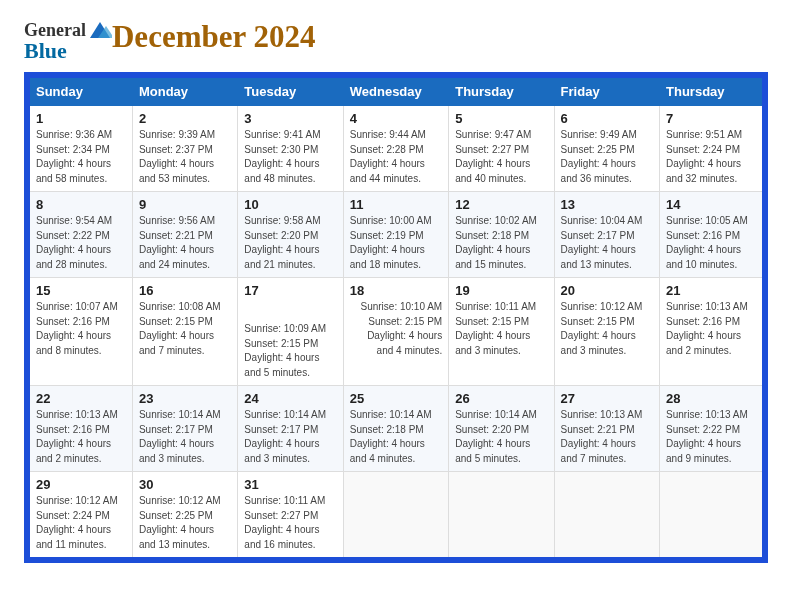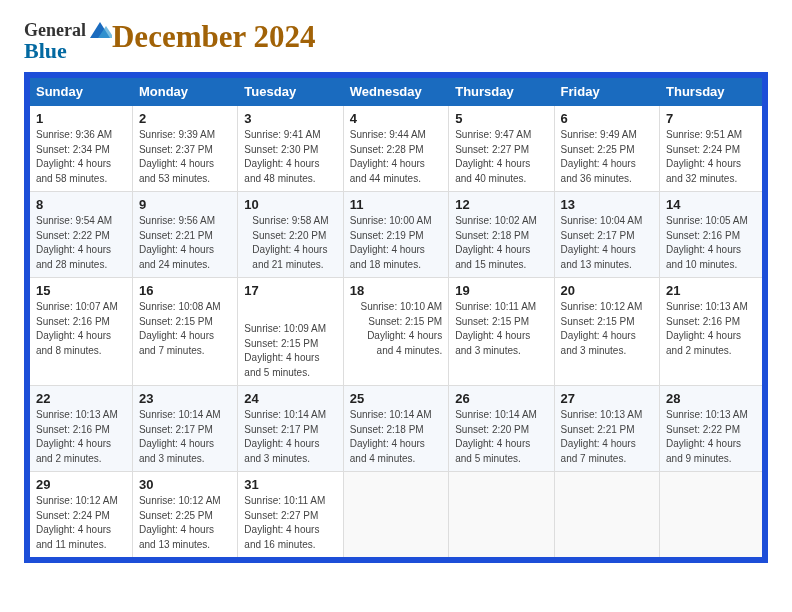--- a/index.html
+++ b/index.html
@@ -195,21 +195,21 @@
         </td>
         <td>
           <span class="day-num">9</span>
           <div class="day-info" style="white-space: pre-line;">Sunrise: 9:56 AM
 Sunset: 2:21 PM
 Daylight: 4 hours
 and 24 minutes.</div>
         </td>
         <td>
           <span class="day-num">10</span>
-          <div class="day-info" style="white-space: pre-line; margin-left: 8px;">Sunrise: 9:58 AM
+          <div class="day-info" style="white-space: pre-line;">Sunrise: 9:58 AM
 Sunset: 2:20 PM
 Daylight: 4 hours
 and 21 minutes.</div>
         </td>
         <td>
           <span class="day-num">11</span>
           <div class="day-info" style="white-space: pre-line;">Sunrise: 10:00 AM
 Sunset: 2:19 PM
 Daylight: 4 hours
 and 18 minutes.</div>

